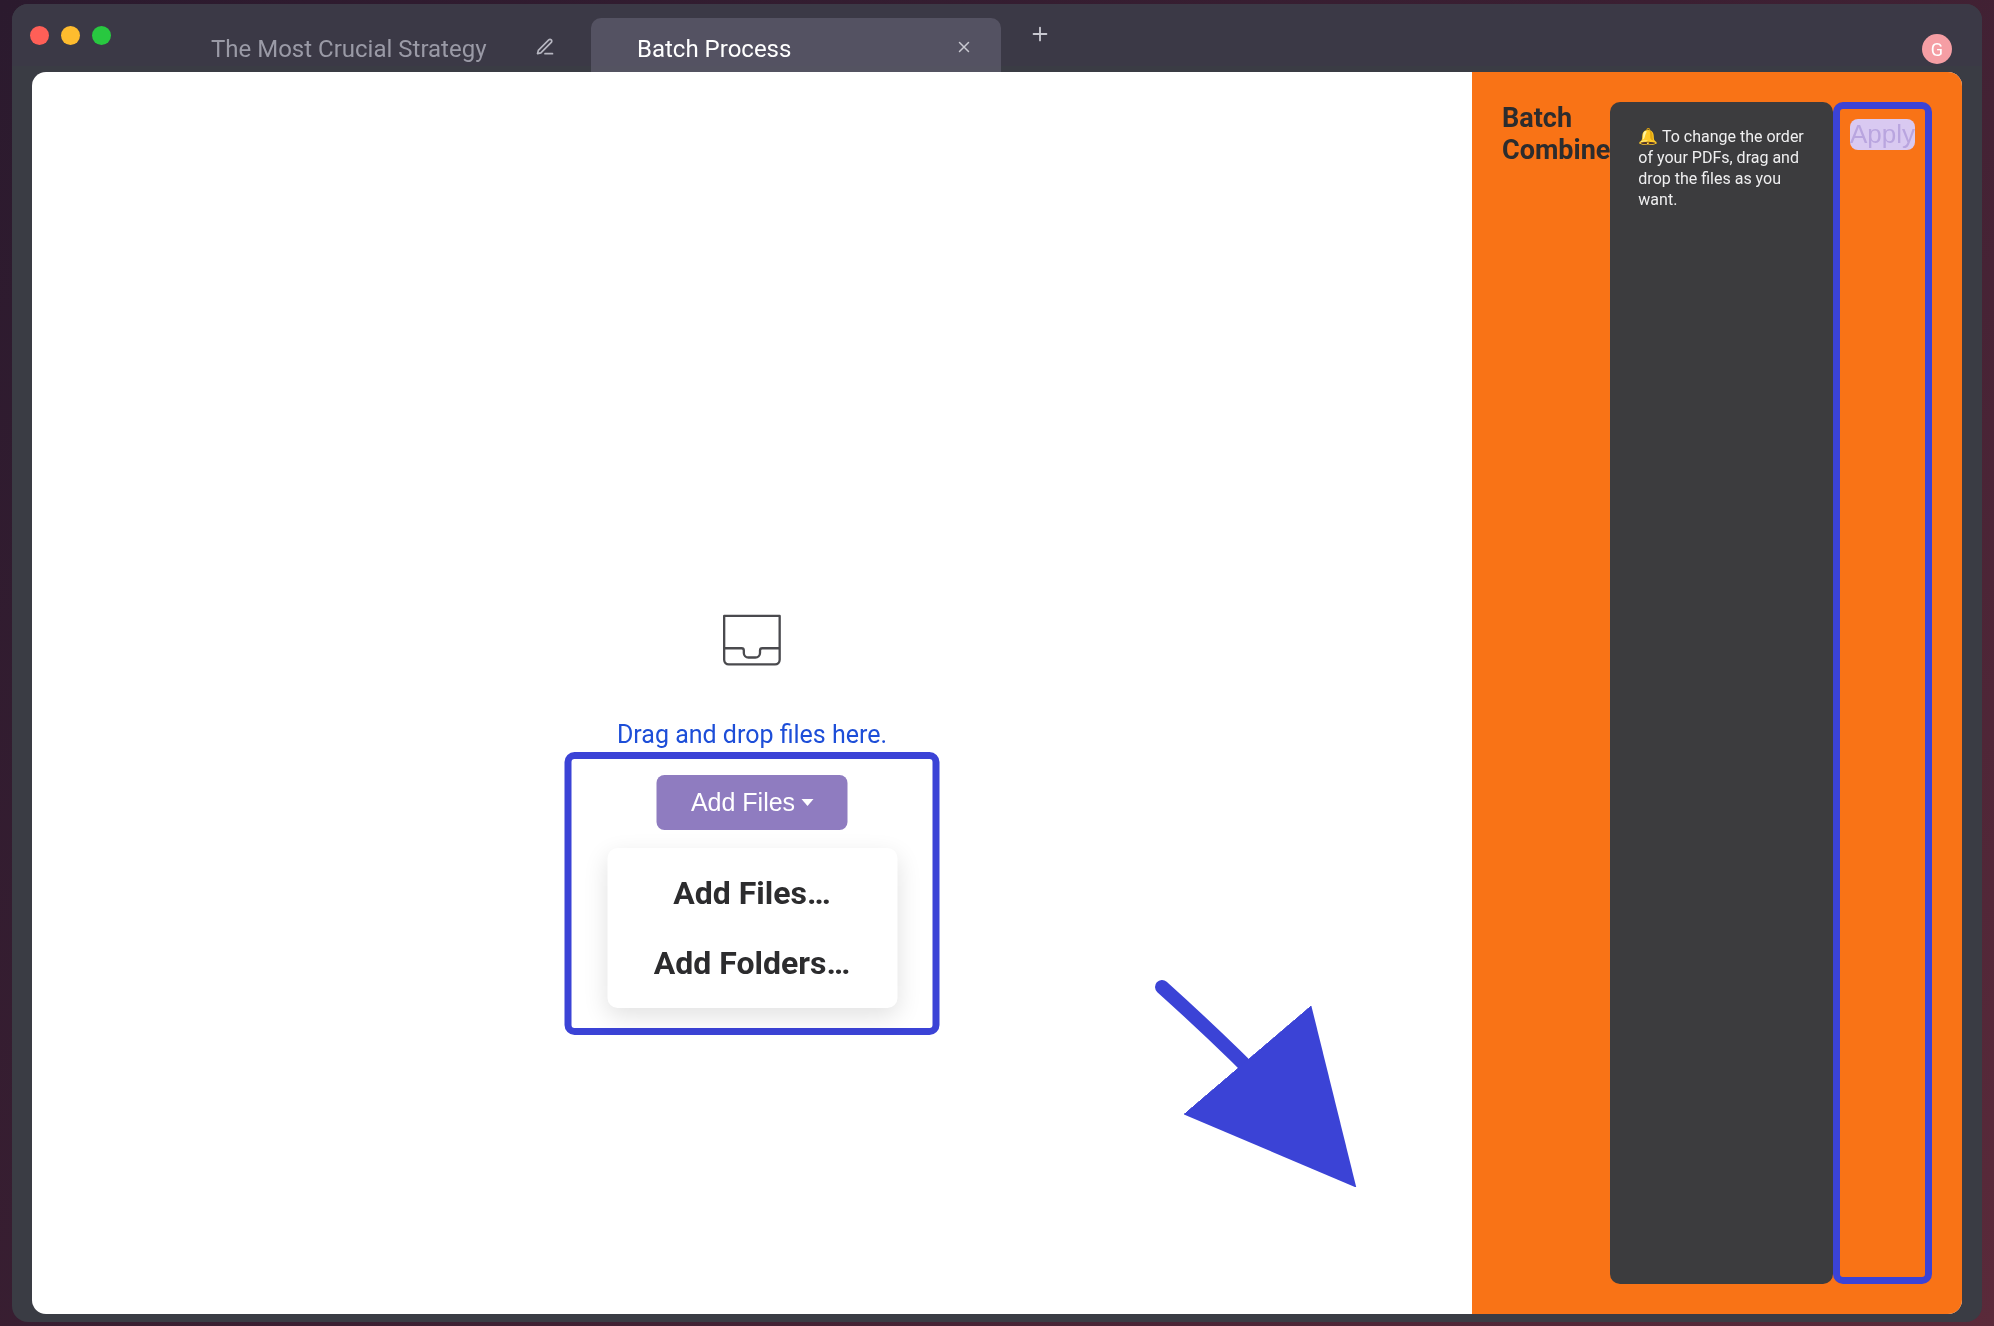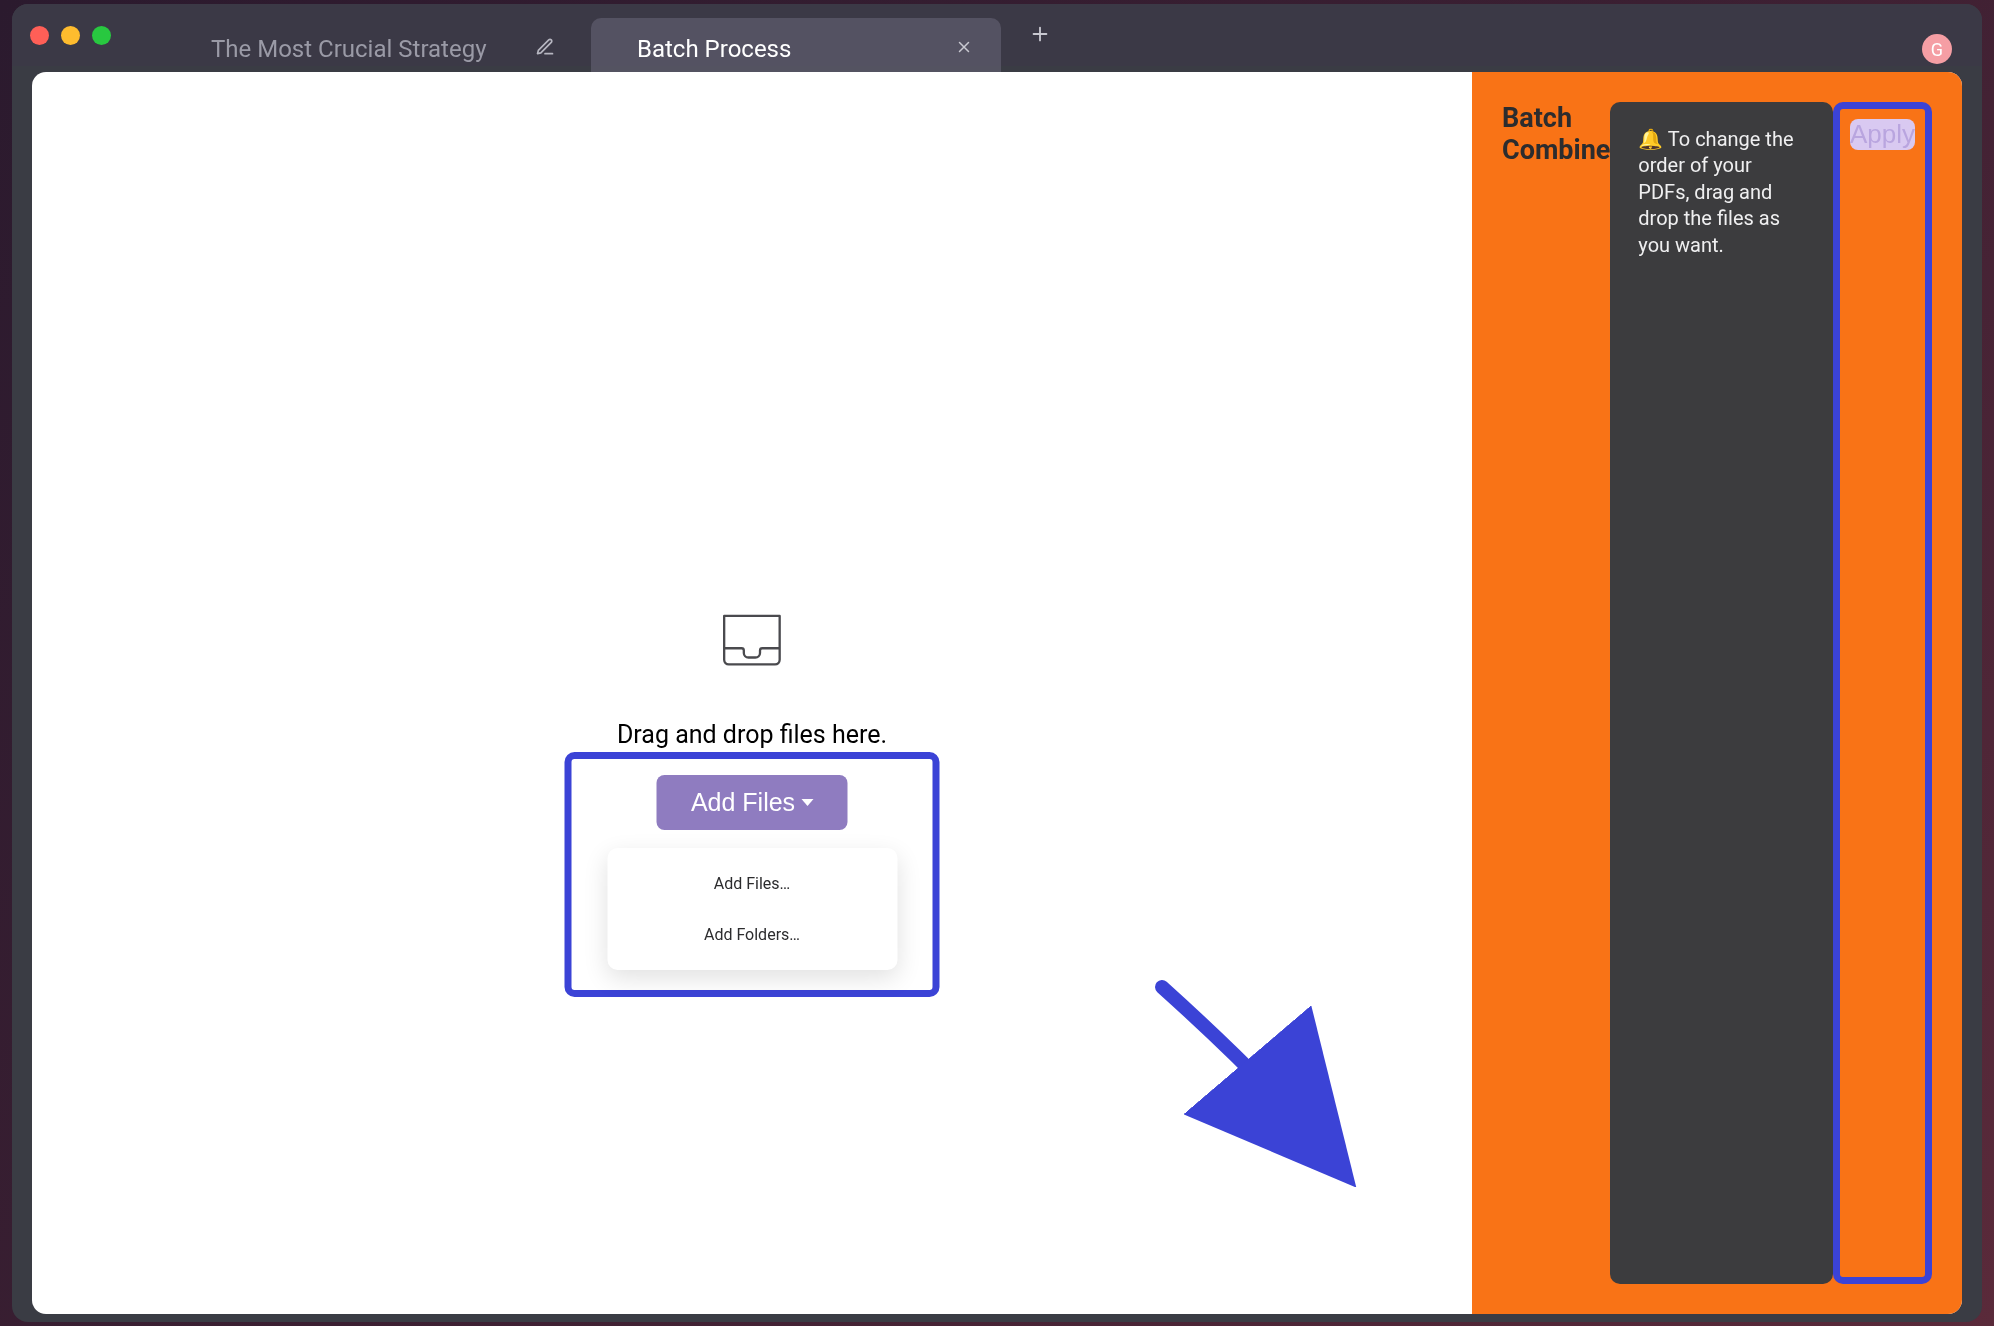--- a/index.html
+++ b/index.html
@@ -103,21 +103,21 @@
       margin-bottom: 18px;
     }
     .divider {
       height: 1px; background: #e3e3e8; margin-bottom: 22px;
     }
     .tip-box {
       background: #3c3c3e;
       color: #efeff0;
       border-radius: 10px;
       padding: 24px 28px;
-      font-size: 20px;
+      font-size: 16px;
       line-height: 1.32;
     }
     .spacer { flex: 1; }
     .highlight-apply {
       border: 7px solid #3b43d6;
       border-radius: 10px;
       padding: 10px;
     }
     .apply-btn {
       width: 100%;
@@ -133,21 +133,21 @@
     .drop-area {
       position: absolute;
       top: 530px;
       left: 50%;
       transform: translateX(-50%);
       text-align: center;
     }
     .tray-icon svg { width: 74px; height: 74px; }
     .drop-hint {
       margin-top: 40px;
-      color: #000000;
+      color: #1d4ed8;
       font-size: 25px;
     }
     .highlight-add {
       position: absolute;
       top: 680px;
       left: 50%;
       transform: translateX(-50%);
       border: 7px solid #3b43d6;
       border-radius: 10px;
       padding: 16px 18px 20px;
@@ -175,25 +175,26 @@
     }
     .dropdown {
       background: #fff;
       border-radius: 10px;
       box-shadow: 0 8px 24px rgba(0,0,0,0.12);
       padding: 10px 0;
       width: 290px;
       margin: 0 auto;
     }
     .dropdown-item {
-      font-size: 16px;
+      font-size: 32px;
       color: #2c2c2e;
       padding: 16px 26px;
       text-align: center;
       cursor: pointer;
+      font-weight: bold;
     }
     .arrow {
       position: absolute;
       top: 895px;
       right: 110px;
       pointer-events: none;
     }
   </style>
 </head>
 <body>

